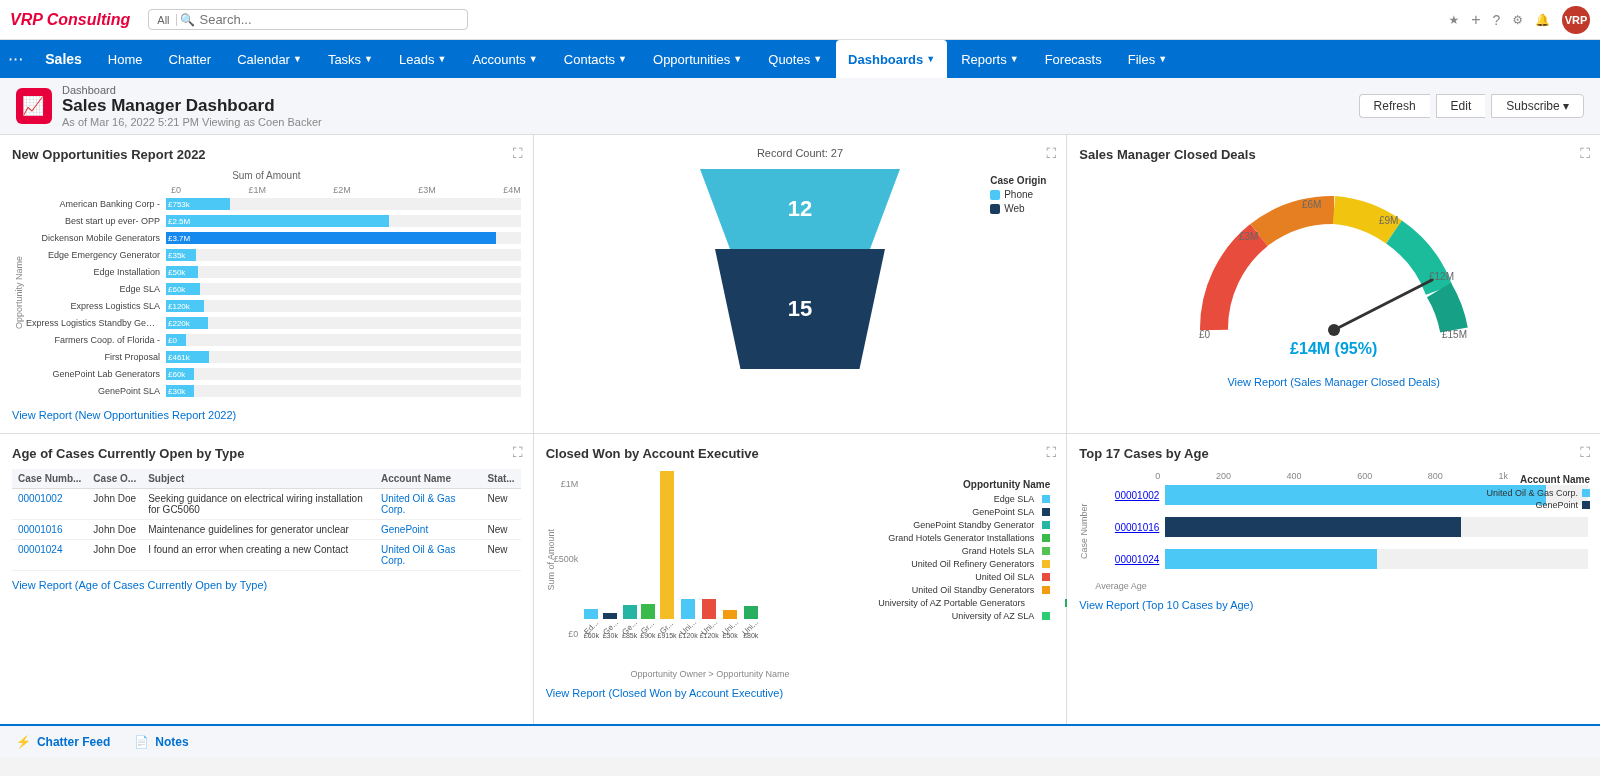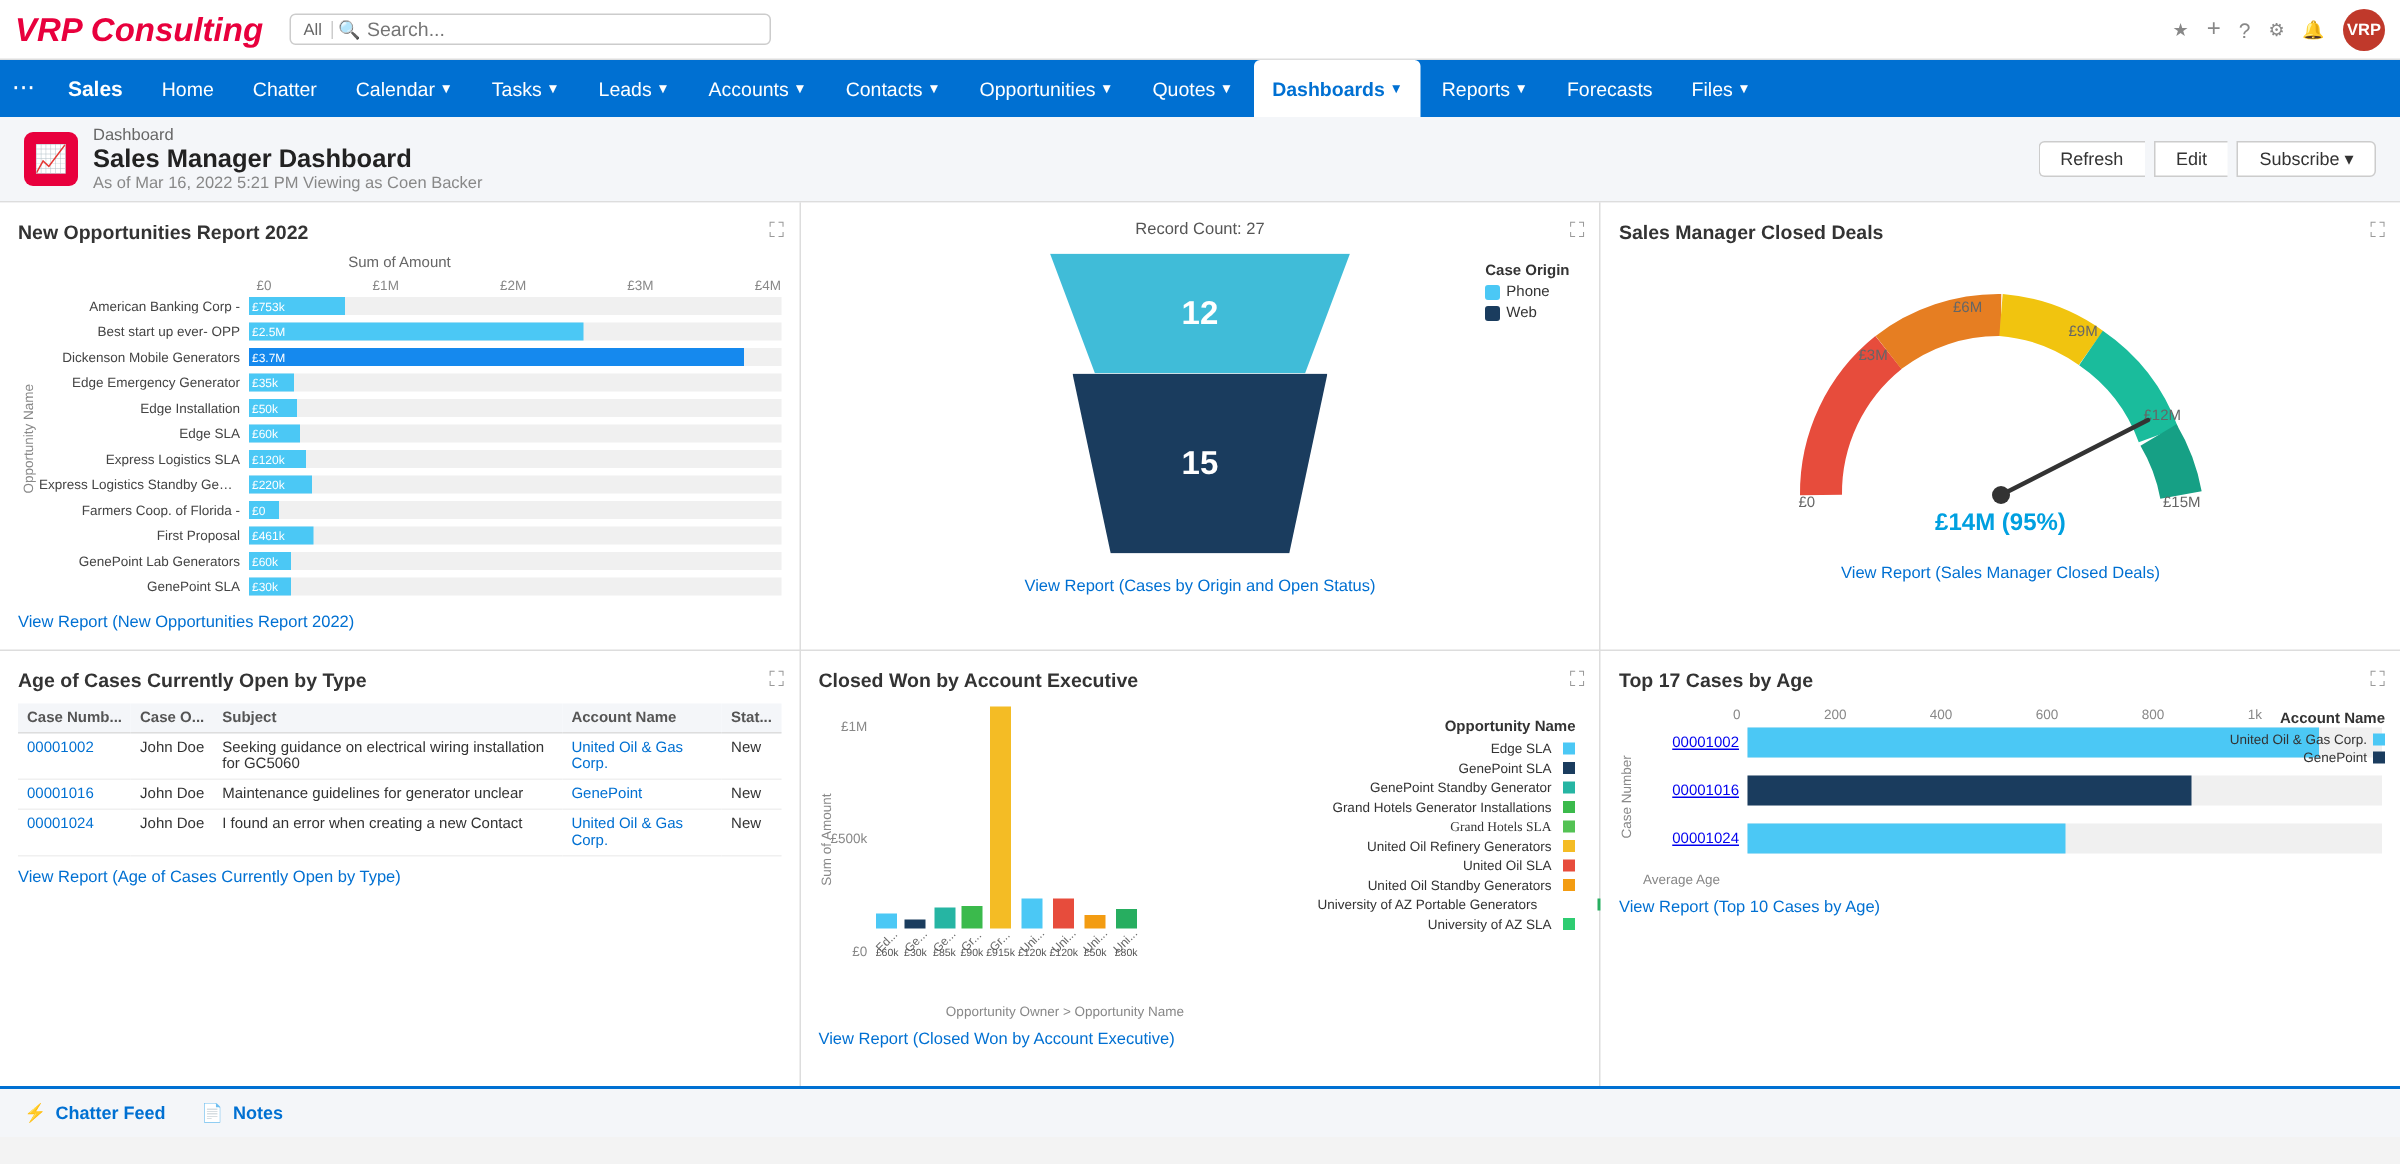--- a/index.html
+++ b/index.html
@@ -1,20 +1,20 @@
 <!DOCTYPE html>
 <html><head>
   <meta charset="utf-8">
   <style>
     * { box-sizing: border-box; margin: 0; padding: 0; }
     body { font-family: 'Segoe UI', Arial, sans-serif; font-size: 12px; background: #f3f3f3; color: #333; overflow-x: hidden; }
 
     
     .top-bar { background: #fff; border-bottom: 1px solid #ddd; display: flex; align-items: center; height: 40px; padding: 0 10px; gap: 8px; }
-    .logo { color: #e8003d; font-weight: 900; font-size: 22px; font-style: italic; margin-right: 10px; }
+    .logo { color: #e8003d; font-weight: 900; font-size: 16px; font-style: italic; margin-right: 10px; }
     .search-container { display: flex; align-items: center; border: 1px solid #ccc; border-radius: 4px; padding: 2px 8px; flex: 0 0 320px; }
     .search-input { border: none; outline: none; font-size: 13px; width: 260px; }
     .search-dropdown { font-size: 11px; color: #666; margin-right: 4px; border-right: 1px solid #ccc; padding-right: 6px; }
     .top-icons { margin-left: auto; display: flex; align-items: center; gap: 12px; color: #666; }
     .avatar-circle { width: 28px; height: 28px; border-radius: 50%; background: #c0392b; color: #fff; display: flex; align-items: center; justify-content: center; font-size: 11px; font-weight: bold; }
 
     
     .nav-bar { background: #0070d2; display: flex; align-items: center; height: 38px; padding: 0 8px; gap: 2px; }
     .nav-app-launcher { color: #fff; margin-right: 8px; font-size: 16px; cursor: pointer; }
     .nav-item { color: #fff; padding: 0 12px; height: 38px; display: flex; align-items: center; font-size: 13px; cursor: pointer; white-space: nowrap; }
@@ -258,21 +258,20 @@
     </div>
     <div class="record-count">Record Count: 27</div>
     <div class="funnel-container">
       <div class="funnel-top">
         <span>12</span>
       </div>
       <div class="funnel-bottom">
         <span>15</span>
       </div>
     </div>
-    <a class="view-report" style="text-align:center;display:block;margin-top:16px;">View Report (Cases by Origin and Open Status)</a>
   </div>
 
   <div class="dash-panel">
     <div class="panel-title">Sales Manager Closed Deals</div>
     <span class="panel-expand">⛶</span>
     <div class="gauge-container">
       <svg class="gauge-svg" viewBox="0 0 300 170">
 
         <path d="M 30 150 A 120 120 0 0 1 75 55" fill="none" stroke="#e74c3c" stroke-width="28"></path>
 
@@ -416,21 +415,21 @@
             <div class="legend-sq" style="background:#1a3c5e;margin-left:4px;"></div>
           </div>
         <div class="legend-row" style="justify-content:flex-end;">
             <span>GenePoint Standby Generator</span>
             <div class="legend-sq" style="background:#26b5a3;margin-left:4px;"></div>
           </div>
         <div class="legend-row" style="justify-content:flex-end;">
             <span>Grand Hotels Generator Installations</span>
             <div class="legend-sq" style="background:#3bba4c;margin-left:4px;"></div>
           </div>
-        <div class="legend-row" style="justify-content:flex-end;font-family:Liberation Serif, serif;">
+        <div class="legend-row" style="justify-content:flex-end;">
             <span>Grand Hotels SLA</span>
             <div class="legend-sq" style="background:#54c254;margin-left:4px;"></div>
           </div>
         <div class="legend-row" style="justify-content:flex-end;">
             <span>United Oil Refinery Generators</span>
             <div class="legend-sq" style="background:#f4bc25;margin-left:4px;"></div>
           </div>
         <div class="legend-row" style="justify-content:flex-end;">
             <span>United Oil SLA</span>
             <div class="legend-sq" style="background:#e74c3c;margin-left:4px;"></div>

